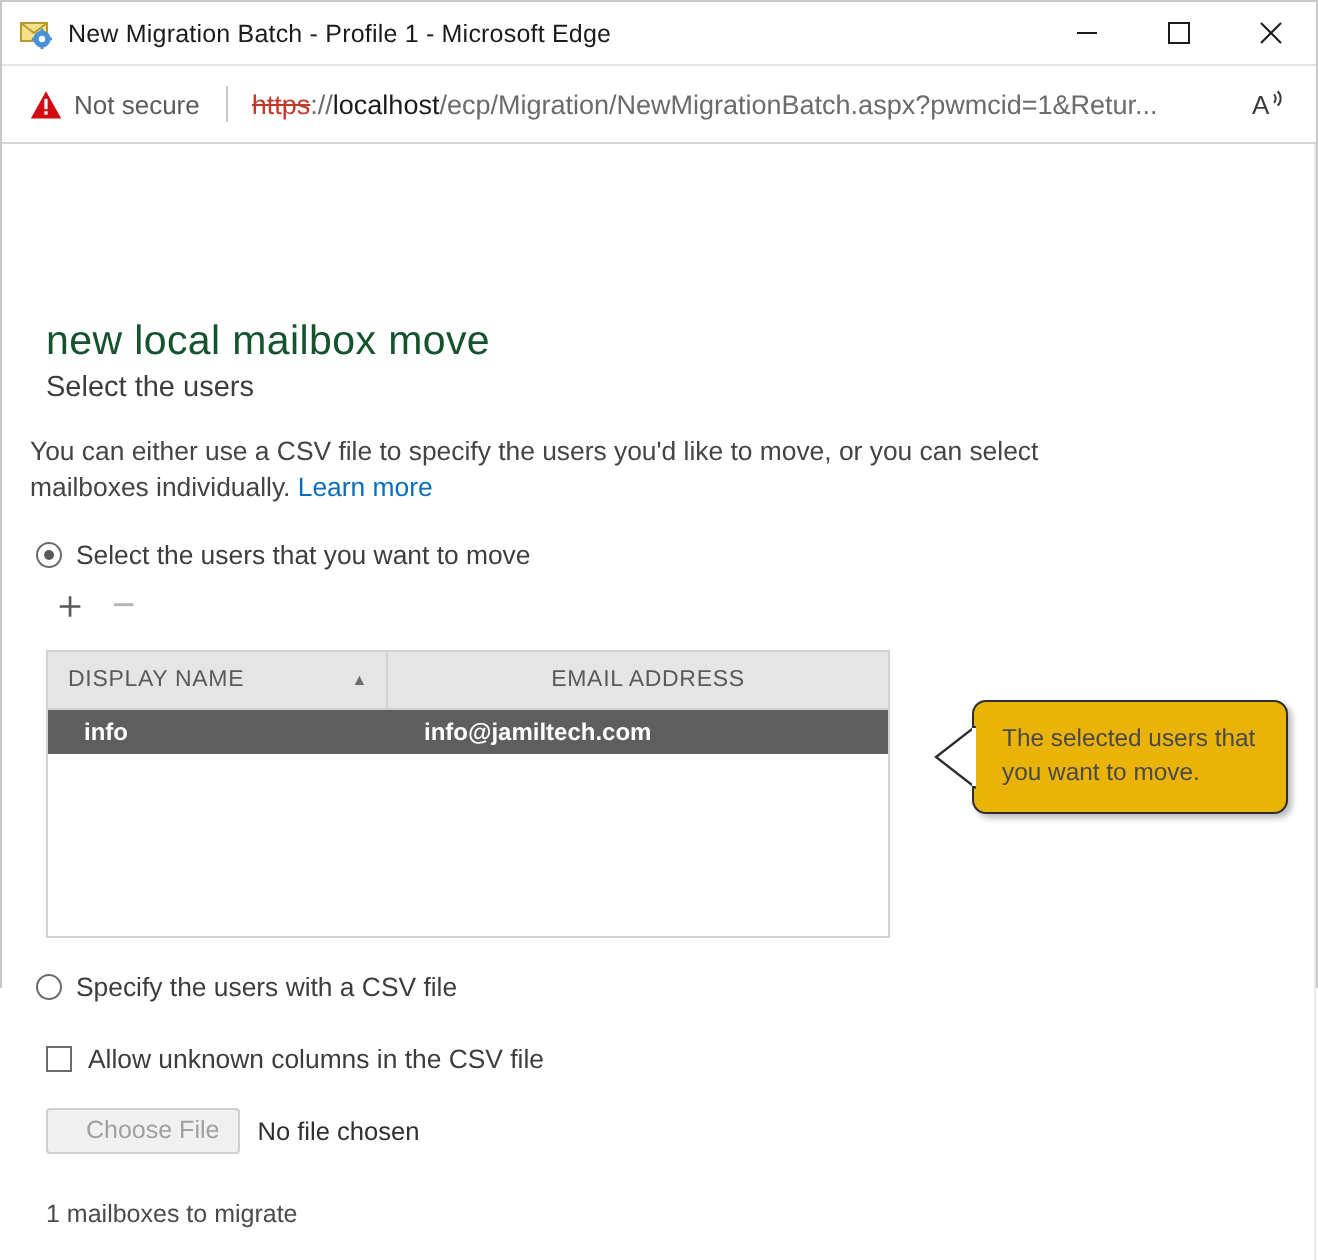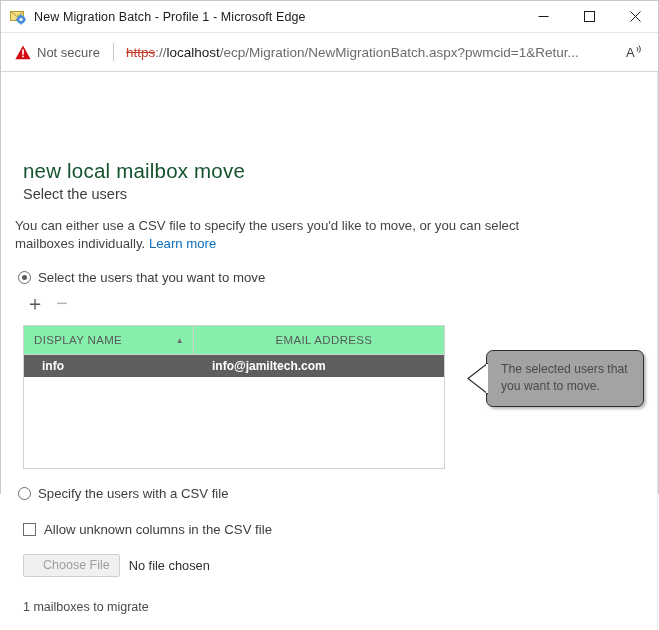--- a/index.html
+++ b/index.html
@@ -222,21 +222,21 @@
     width: 422px;
     height: 144px;
     border: 1px solid #d2d2d2;
     box-sizing: border-box;
     background: #ffffff;
   }
   .grid-head {
     display: flex;
     height: 28px;
     border-bottom: 1px solid #d2d2d2;
-    background: #86efac;
+    background: #e5e5e5;
   }
   .th {
     font-size: 11.5px;
     color: #5a5a5a;
     letter-spacing: 0.35px;
     display: flex;
     align-items: center;
     box-sizing: border-box;
     padding-left: 10px;
     position: relative;
@@ -277,21 +277,21 @@
   
   .callout {
     position: absolute;
     left: 485px;
     top: 278px;
     width: 158px;
     height: 57px;
     box-sizing: border-box;
     border: 1px solid #2e2e2e;
     border-radius: 7px;
-    background: #a3a3a3;
+    background: #eab308;
     box-shadow: 2px 2px 3px rgba(0,0,0,0.28);
   }
   .callout-text {
     font-size: 12.2px;
     line-height: 17px;
     color: #4a4a4a;
     padding: 10px 11px 0 14px;
   }
   .callout-tail {
     position: absolute;

